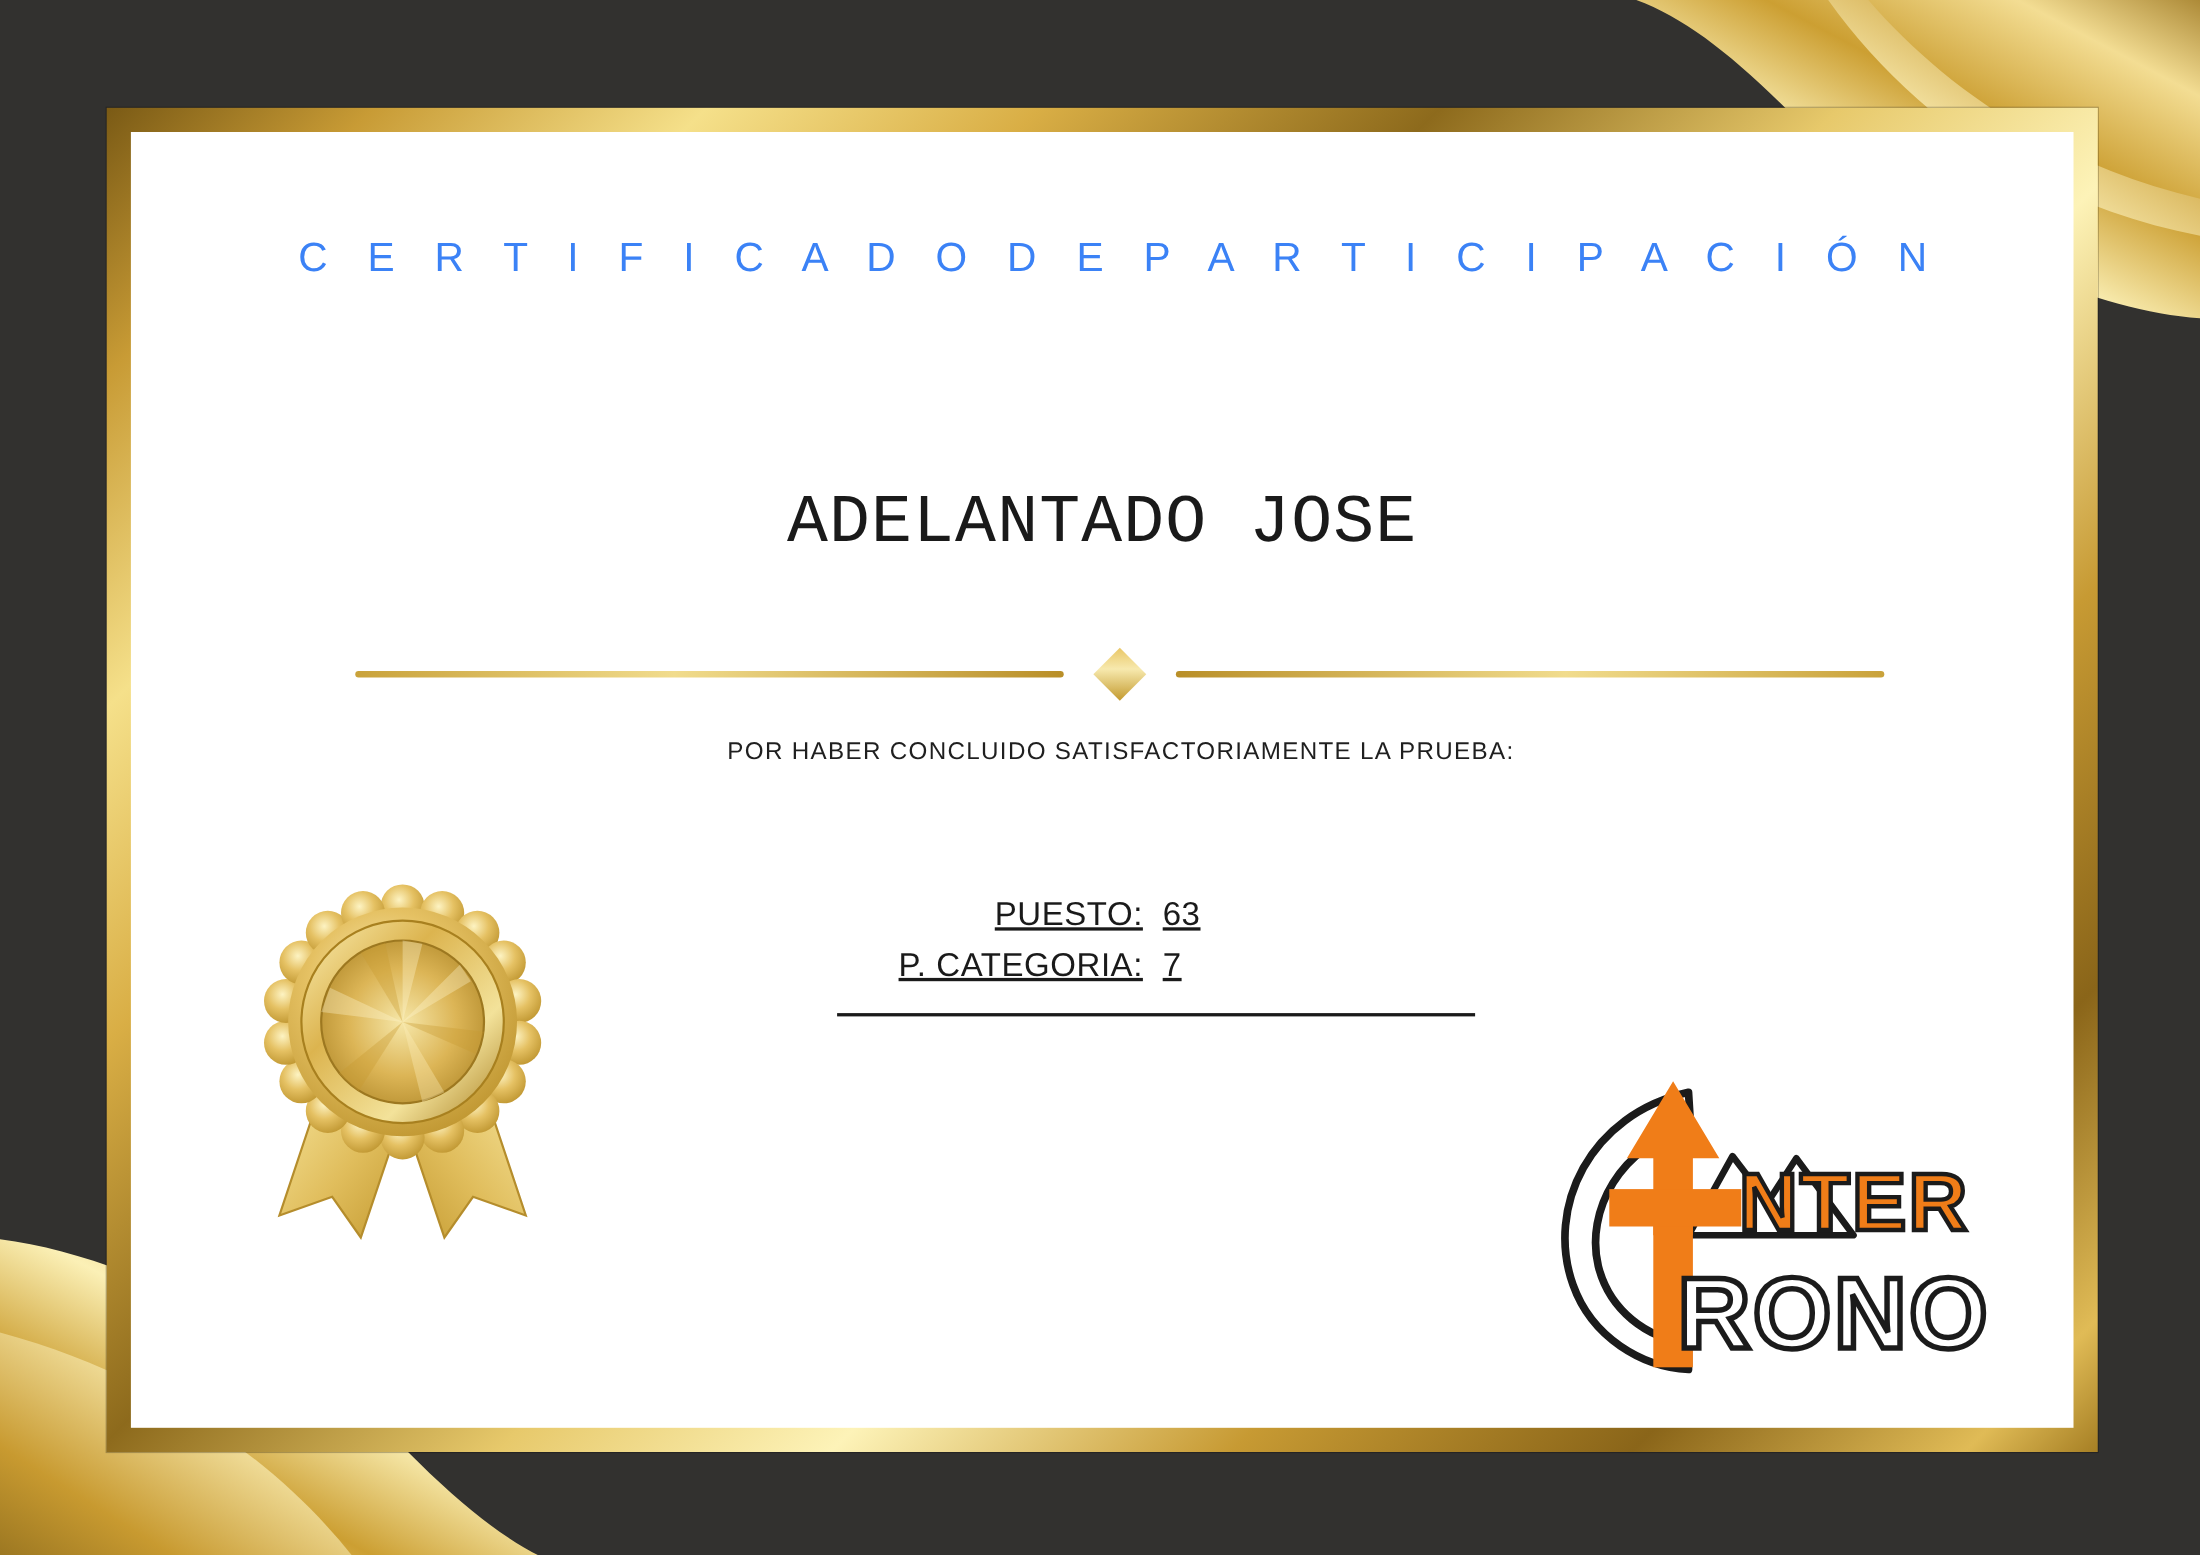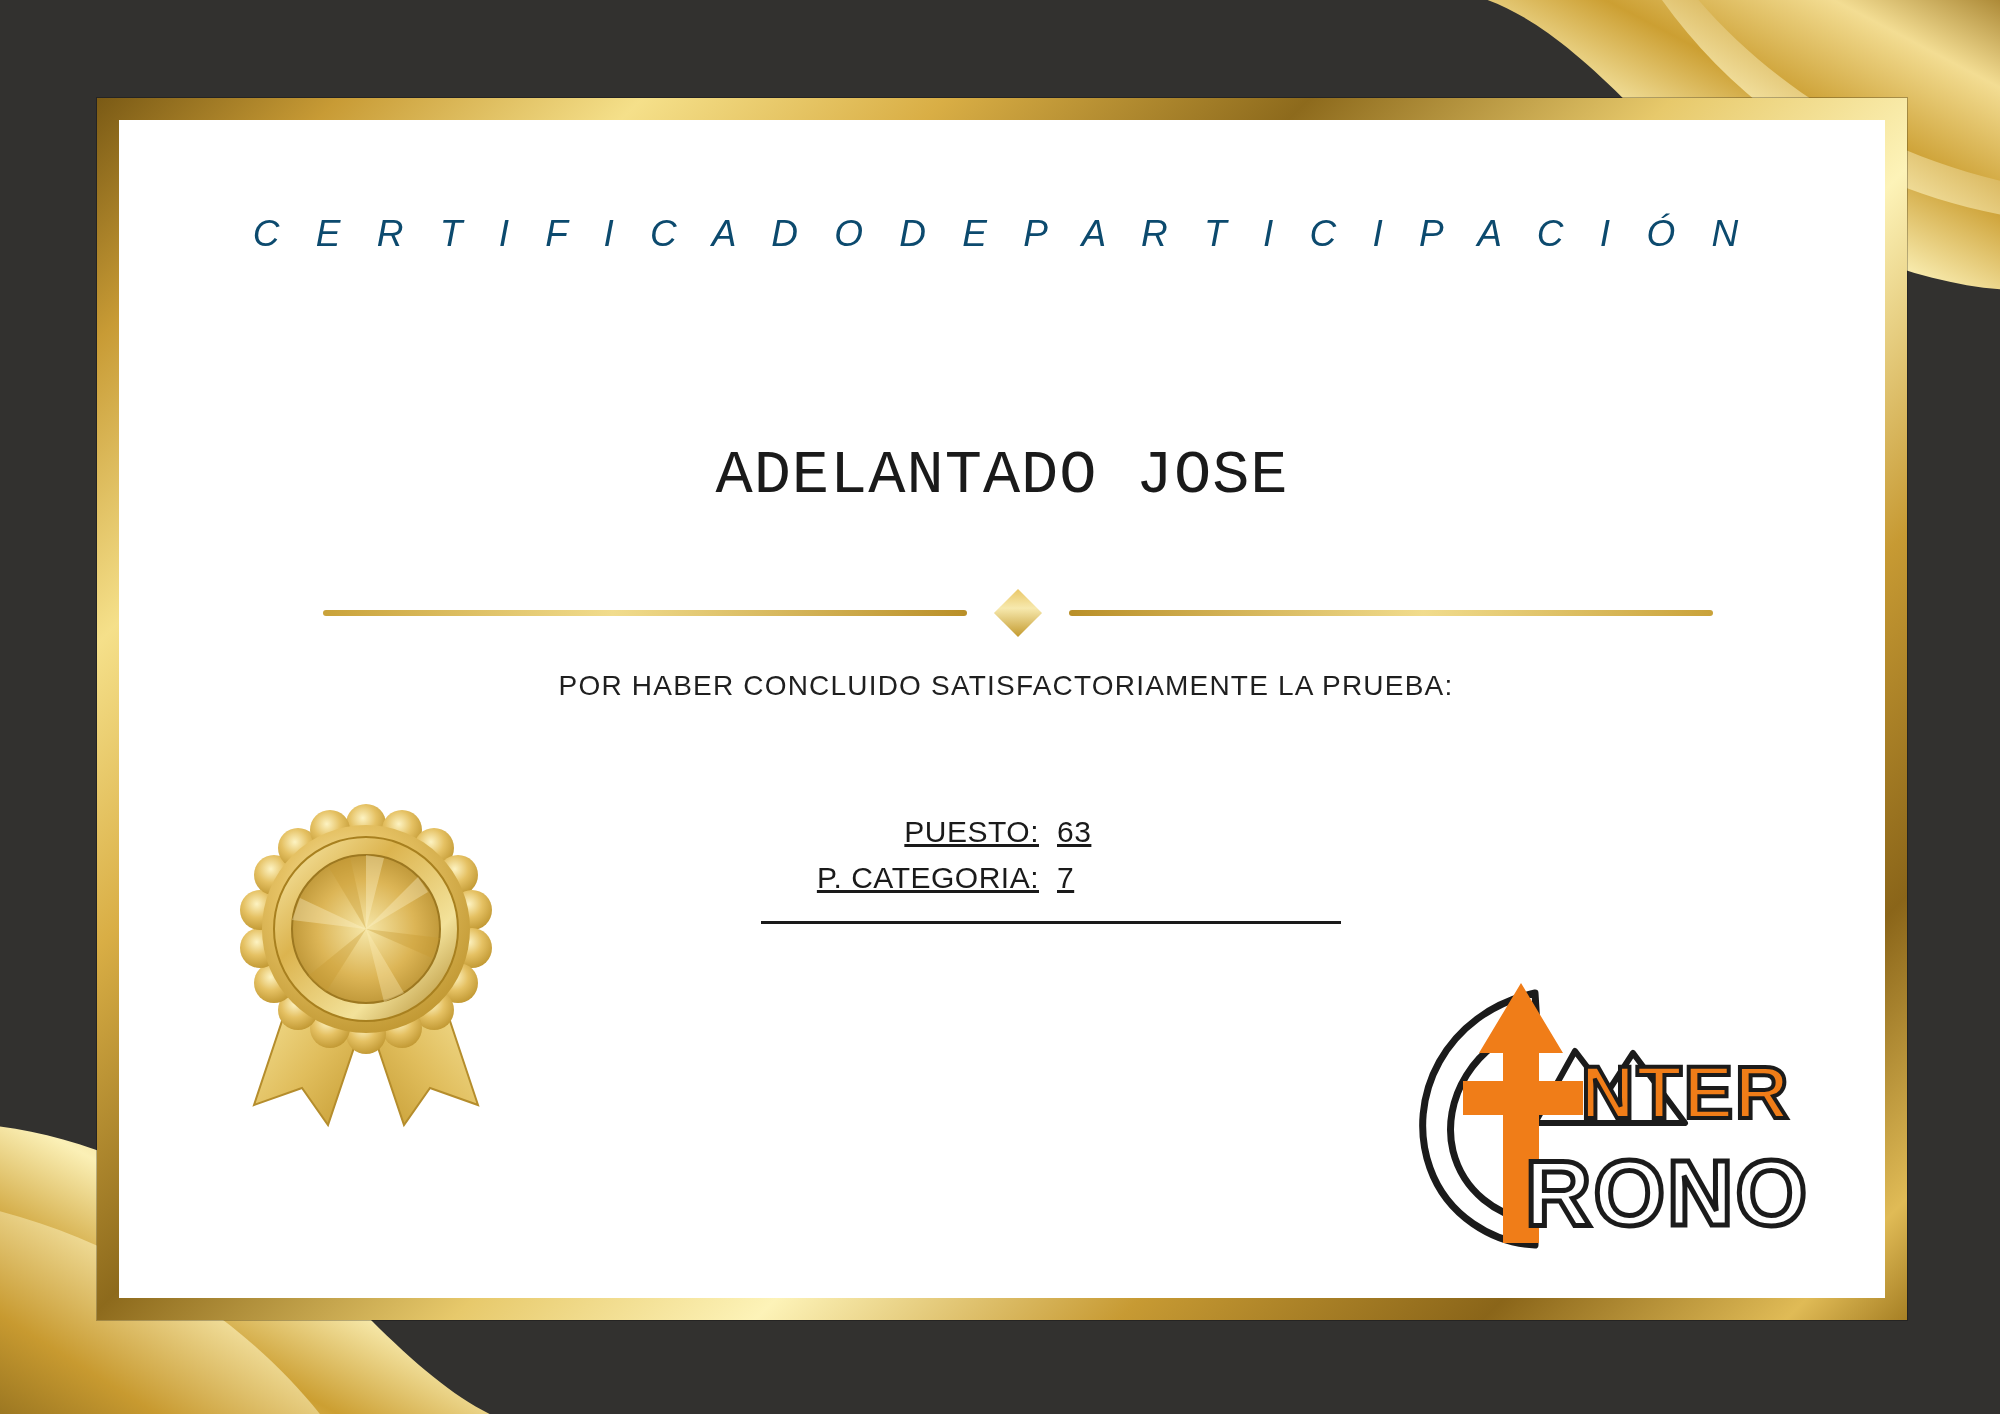--- a/index.html
+++ b/index.html
@@ -51,28 +51,27 @@
     width: 100%;
     height: 100%;
     background: #ffffff;
     box-sizing: border-box;
   }
 
   
   .cert-title {
     position: absolute;
     top: 93px;
-    left: 0;
+    left: 16px;
     width: 100%;
     text-align: center;
     font-size: 37px;
     letter-spacing: 13px;
-    color: #0c4a6e;
+    color: #3b82f6;
     font-weight: 400;
-    font-style: italic;
   }
 
   
   .recipient {
     position: absolute;
     top: 320px;
     left: 0;
     width: 100%;
     text-align: center;
     font-size: 62px;
@@ -111,24 +110,24 @@
     height: 34px;
     transform: rotate(45deg);
     background: linear-gradient(135deg, #e9c767 0%, #f7e9ae 40%, #c39a2e 100%);
     flex: 0 0 auto;
   }
 
   
   .subtitle {
     position: absolute;
     top: 550px;
-    left: 4px;
+    left: 17px;
     width: 100%;
     text-align: center;
-    font-size: 28px;
+    font-size: 22px;
     letter-spacing: 1.2px;
     color: #1f1f1f;
   }
 
   
   .results {
     position: absolute;
     left: 630px;
     top: 695px;
     width: 600px;

